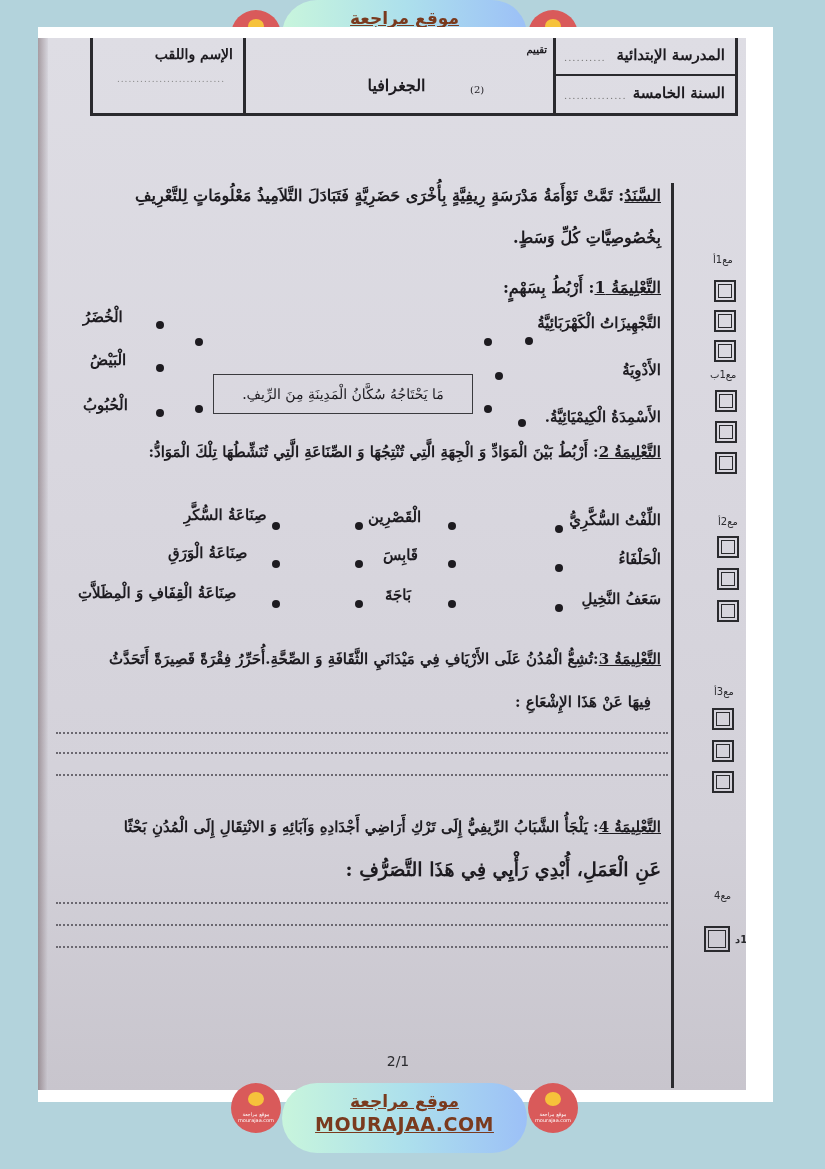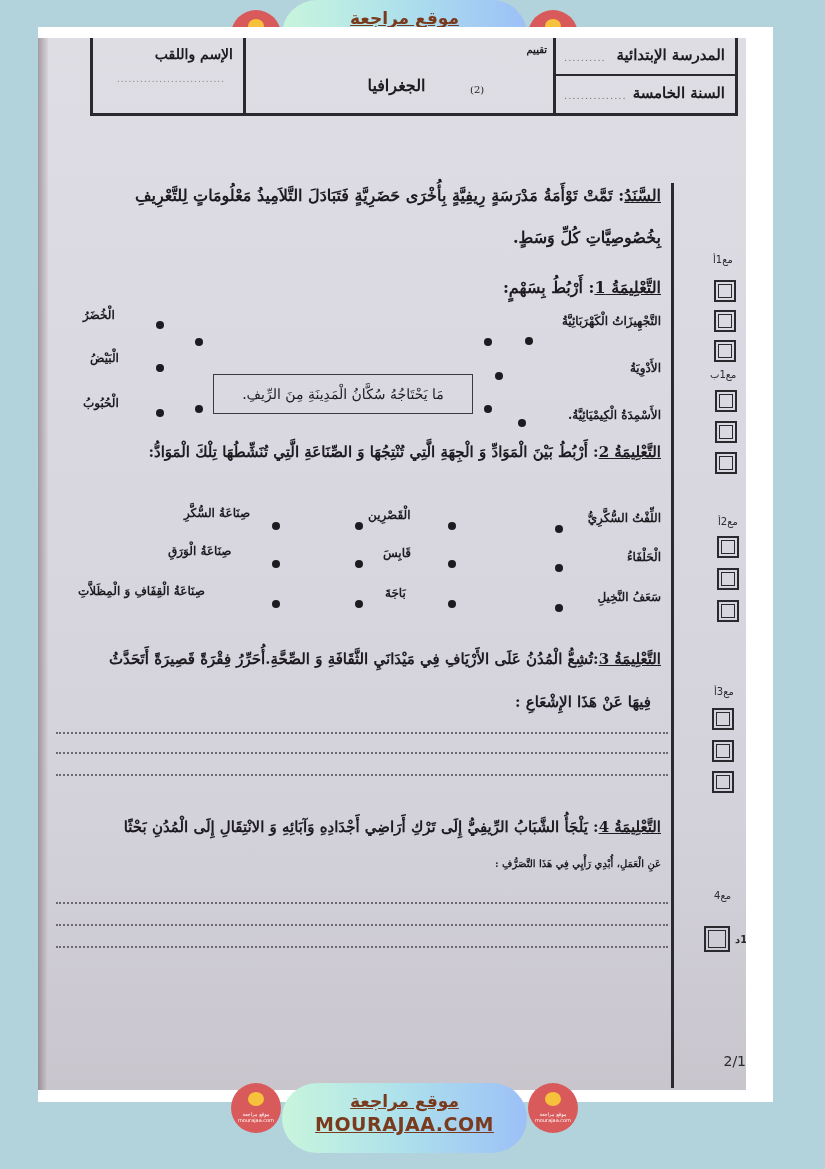--- a/index.html
+++ b/index.html
@@ -46,30 +46,30 @@
 
   
   .vline { position:absolute; left:633px; top:145px; width:3px; height:905px; background:#2a2a2e; }
   .text-block { position:absolute; right:85px; font-size:16px; line-height:1.2; white-space:nowrap; }
   .t-bold { font-weight:bold; }
   .lead { text-decoration:underline; font-weight:bold; }
 
   .box-label { position:absolute; width:260px; height:38px; border:1.5px solid #3a3a3e; box-sizing:border-box;
                font-size:14px; text-align:center; line-height:36px; }
   .dot { position:absolute; width:8px; height:8px; border-radius:50%; background:#1d1b20; }
-  .item { position:absolute; font-size:12px; font-weight:bold; white-space:nowrap; }
+  .item { position:absolute; font-size:15px; font-weight:bold; white-space:nowrap; }
 
   .dotline { position:absolute; left:18px; width:612px; height:0; border-top:2px dotted #6b6870; }
 
   
   .score-label { position:absolute; font-size:10px; color:#2a2a2e; direction:rtl; }
   .score-box { position:absolute; width:22px; height:22px; border:2px solid #2a2a2e; box-sizing:border-box;
                outline:1px solid #2a2a2e; outline-offset:-5px; }
 
-  .page-num { position:absolute; left:0; right:0; top:1015px; text-align:right; font-size:14px; color:#2a2a2e;margin-left:12px; }
+  .page-num { position:absolute; left:0; right:0; top:1015px; text-align:center; font-size:14px; color:#2a2a2e;margin-left:12px; }
 
   
   .banner { position:absolute; width:245px; height:70px; border-radius:35px;
             background:linear-gradient(90deg,#c8f5dc 0%,#ade0ec 50%,#9cc0f7 100%); text-align:center; }
   .banner .ar-title { font-size:17px; font-weight:bold; color:#7a3a1e; text-decoration:underline; direction:rtl; font-family:"DejaVu Sans", sans-serif; margin-top:8px; }
   .banner .en-title { font-size:19px; font-weight:bold; color:#7a3a1e; text-decoration:underline; font-family:"DejaVu Sans", sans-serif; letter-spacing:0.5px; margin-top:2px; }
   .badge { position:absolute; width:50px; height:50px; border-radius:50%; background:#d95a5a; }
   .badge .inner { position:absolute; left:17px; top:9px; width:16px; height:14px; border-radius:50%; background:#f6c23b; }
   .badge .tiny { position:absolute; left:0; right:0; top:28px; font-size:5px; color:#fff; text-align:center; line-height:6px; }
 </style>
@@ -180,21 +180,21 @@
     <span class="lead">التَّعْلِيمَةُ 3</span><span>:تُشِعُّ الْمُدُنُ عَلَى الأَرْيَافِ فِي مَيْدَانَيِ الثَّقَافَةِ وَ الصِّحَّةِ.أُحَرِّرُ فِقْرَةً قَصِيرَةً أَتَحَدَّثُ</span>
   </div>
   <div class="text-block ar t-bold" style="top:655px;right:95px;font-size:15px;">فِيهَا عَنْ هَذَا الإِشْعَاعِ :</div>
   <div class="dotline" style="top:694px;"></div>
   <div class="dotline" style="top:714px;"></div>
   <div class="dotline" style="top:736px;"></div>
 
   <div class="text-block ar t-bold" style="top:780px;font-size:15px;">
     <span class="lead">التَّعْلِيمَةُ 4</span><span>: يَلْجَأُ الشَّبَابُ الرِّيفِيُّ إِلَى تَرْكِ أَرَاضِي أَجْدَادِهِ وَآبَائِهِ وَ الانْتِقَالِ إِلَى الْمُدُنِ بَحْثًا</span>
   </div>
-  <div class="text-block ar t-bold" style="top:820px;font-size:10px;">عَنِ الْعَمَلِ، أُبْدِي رَأْيِي فِي هَذَا التَّصَرُّفِ :</div>
+  <div class="text-block ar t-bold" style="top:820px;font-size:19px;">عَنِ الْعَمَلِ، أُبْدِي رَأْيِي فِي هَذَا التَّصَرُّفِ :</div>
   <div class="dotline" style="top:864px;"></div>
   <div class="dotline" style="top:886px;"></div>
   <div class="dotline" style="top:908px;"></div>
 
   <div class="score-label" style="left:675px;top:216px;">مع1أ</div>
   <div class="score-box" style="left:676px;top:242px;"></div>
   <div class="score-box" style="left:676px;top:272px;"></div>
   <div class="score-box" style="left:676px;top:302px;"></div>
   <div class="score-label" style="left:672px;top:331px;">مع1ب</div>
   <div class="score-box" style="left:677px;top:352px;"></div>

